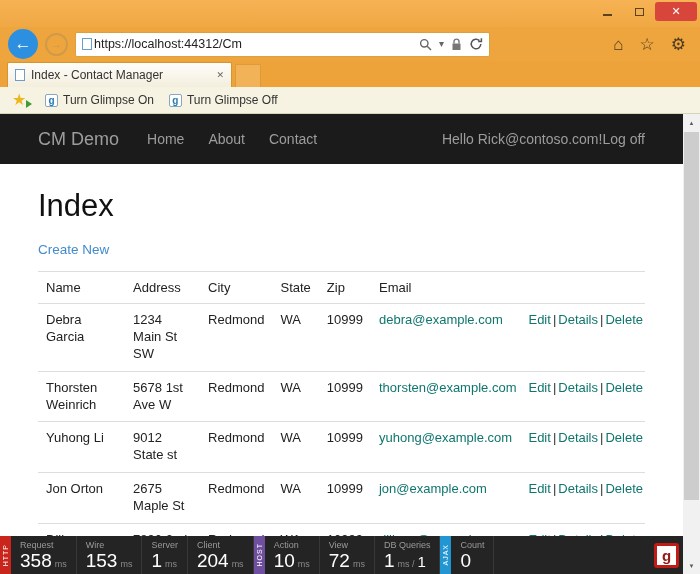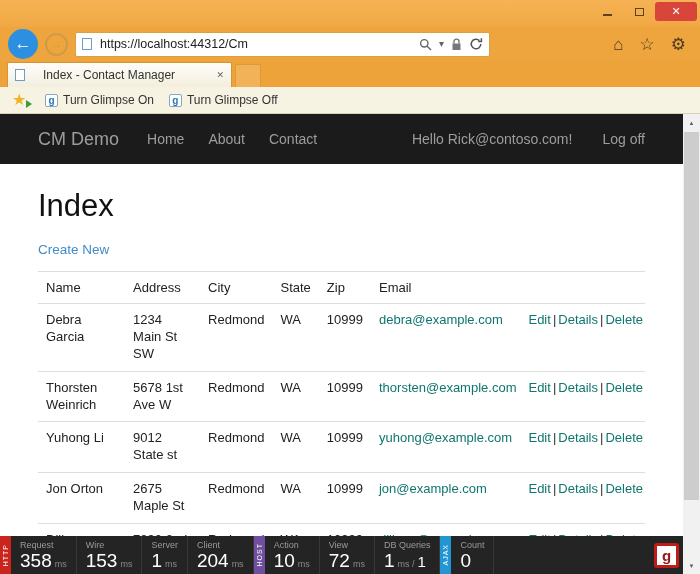--- a/index.html
+++ b/index.html
@@ -16,31 +16,31 @@
   .glyph-max{width:9px;height:8px;border:1.5px solid #5c431f;display:block}
   .win-close{width:42px;background:#d8453a;border-radius:3px;color:#fff;font-size:11px}
 
   
   .nav-row{height:34px;background:#efa53d;display:flex;align-items:center;padding:0 8px;gap:7px}
   .btn-back{width:30px;height:30px;border-radius:50%;background:#2d8fe0;color:#fff;font-size:17px;
             display:flex;align-items:center;justify-content:center;flex:0 0 auto}
   .btn-fwd{width:23px;height:23px;border-radius:50%;border:2px solid #cf9b48;color:#cf9b48;font-size:12px;
            display:flex;align-items:center;justify-content:center;flex:0 0 auto}
   .url-box{flex:0 0 415px;height:25px;background:#fff;border:1px solid #dba13f;border-radius:2px;
-           display:flex;align-items:center;padding:0 6px;gap:8px}
+           display:flex;align-items:center;padding:0 6px;gap:2px}
   .url-text{font-size:12.5px;color:#222;white-space:nowrap;overflow:hidden;flex:1}
   .url-icons{display:flex;align-items:center;gap:7px;margin-left:auto}
   .chev{font-size:10px;color:#666;line-height:1}
   .chrome-icons{display:flex;align-items:center;gap:16px;margin-left:auto;padding-right:6px}
   .chrome-icons span{font-size:17px;color:#4a3a22;line-height:1}
 
   
   .tab-row{height:26px;background:#eda23a;display:flex;align-items:flex-end;padding-left:7px}
   .tab{width:225px;height:25px;background:linear-gradient(#fefdfa,#f3eedd);border:1px solid #d6952f;
-       border-bottom:none;border-radius:2px 2px 0 0;display:flex;align-items:center;padding:0 7px;gap:18px}
+       border-bottom:none;border-radius:2px 2px 0 0;display:flex;align-items:center;padding:0 7px;gap:6px}
   .tab-title{font-size:12px;color:#333;flex:1;white-space:nowrap;overflow:hidden}
   .tab-close{font-size:9px;color:#666}
   .tab-stub{width:26px;height:23px;background:#f2b257;border:1px solid #dd9a36;border-bottom:none;
             border-radius:2px 2px 0 0;margin-left:3px}
 
   
   .fav-bar{height:27px;background:#f7f3e3;border-bottom:1px solid #d9d2ba;display:flex;
            align-items:center;padding:0 12px;gap:15px}
   .fav-star{position:relative;width:18px;height:18px;flex:0 0 auto}
   .fav-star .star{color:#edb520;font-size:16px;line-height:18px}
@@ -55,21 +55,21 @@
   .page{position:absolute;left:0;top:0;bottom:0;width:683px;overflow:hidden;background:#fff}
   .scrollbar{position:absolute;right:0;top:0;bottom:0;width:17px;background:#f1f1f1}
   .sb-arrow{height:17px;display:flex;align-items:center;justify-content:center;font-size:6px;color:#5c5c5c}
   .sb-down{position:absolute;bottom:0;left:0;right:0}
   .sb-thumb{position:absolute;top:18px;left:1px;width:15px;height:368px;background:#cdcdcd}
 
   
   .site-nav{height:50px;background:#1b1b1b;display:flex;align-items:center;padding:0 38px;font-size:14px}
   .brand{font-size:18px;color:#9d9d9d;margin-right:28px}
   .nav-link{color:#9d9d9d;text-decoration:none;margin-right:24px}
-  .nav-right{margin-left:auto;display:flex;gap:30px}
+  .nav-right{margin-left:auto;display:flex;}
   .nav-right a{color:#9d9d9d;text-decoration:none}
 
   
   .content{padding:16px 38px 0 38px}
   .page-title{font-size:31px;font-weight:400;color:#111;margin:8px 0 16px}
   .create-link{display:inline-block;font-size:13.5px;color:#428bca;text-decoration:none;margin-bottom:14px}
   table{width:100%;border-collapse:collapse;font-size:13px;color:#222}
   th{font-weight:normal;text-align:left;padding:8px;border-top:1px solid #ddd;border-bottom:1px solid #ddd;white-space:nowrap}
   td{padding:8px;border-top:1px solid #ddd;vertical-align:top;line-height:1.3}
   .lnk{color:#0f766e;text-decoration:none}

